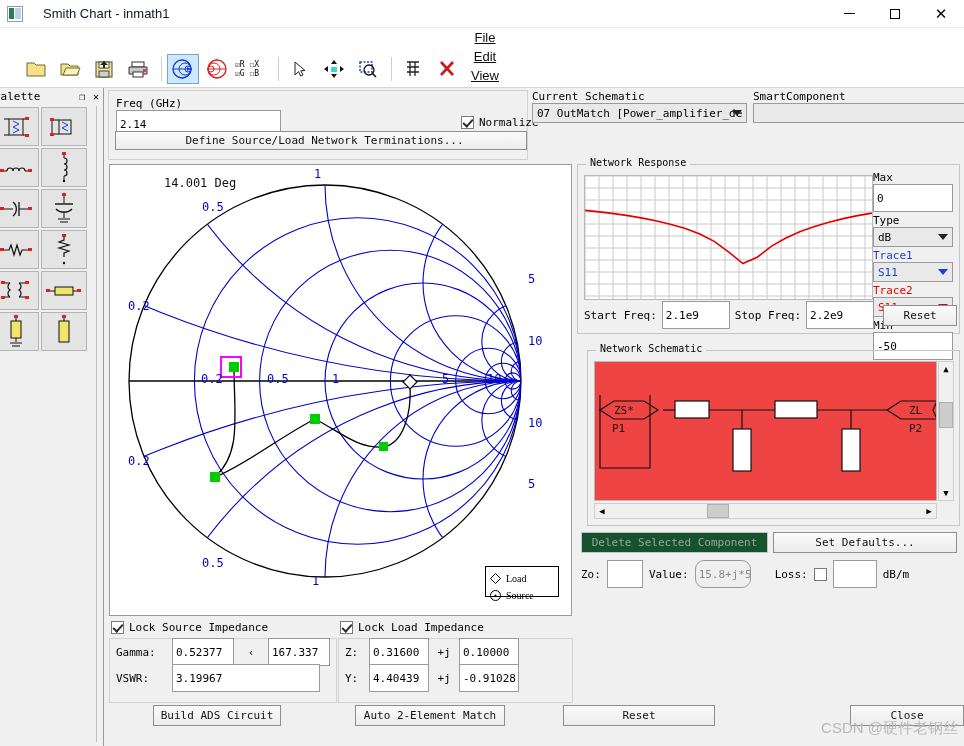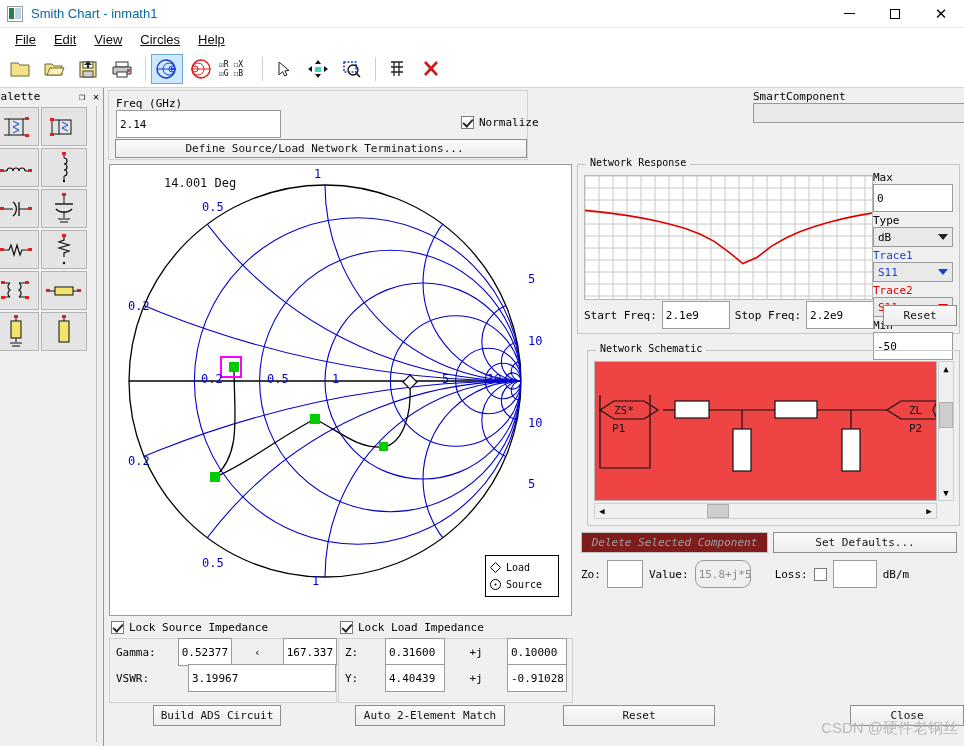--- a/index.html
+++ b/index.html
@@ -12,34 +12,34 @@
     color: #000;
     overflow: hidden;
     position: relative;
   }
 
   
   .titlebar { height: 28px; background:#ffffff; display:flex; align-items:center; border-bottom:1px solid #e8e8e8;}
   .tb-icon { width:16px; height:16px; margin:0 8px 0 7px; background:#fff; border:1px solid #9a9a9a; position:relative;}
   .tb-icon::before{content:"";position:absolute;left:1px;top:1px;width:5px;height:11px;background:#2a7d4f;}
   .tb-icon::after{content:"";position:absolute;left:7px;top:1px;width:6px;height:11px;background:#b9d4e8;}
-  .tb-title { font-family:"Liberation Sans", sans-serif; font-size:13px; color:#0369a1; }
+  .tb-title { font-family:"Liberation Sans", sans-serif; font-size:13px; color:#0f172a;margin-left:12px; }
   .tb-spacer { flex:1; }
   .winbtn { width:46px; height:28px; display:flex; align-items:center; justify-content:center; font-family:"Liberation Sans",sans-serif; font-size:13px;}
   .glyph-min{width:11px;height:1px;background:#000;display:block;}
   .glyph-max{width:10px;height:10px;border:1px solid #000;display:block;}
   .glyph-close{font-size:15px;line-height:15px;font-family:"Liberation Sans",sans-serif;}
 
   
-  .menubar { height:22px; background:#fff; display:flex; align-items:center; padding-left:6px; }
+  .menubar { height:22px; background:#fff; display:flex; align-items:center; padding-left:6px;flex-direction:column; }
   .menuitem { font-family:"Liberation Sans", sans-serif; font-size:13px; padding:2px 9px; color:#0e0e0e; }
   .menuitem u { text-decoration: underline; }
 
   
-  .toolbar { height:38px; background:#fff; display:flex; align-items:center; padding-left:4px; border-bottom:1px solid #d6d6d6;}
+  .toolbar { height:38px; background:#fff; display:flex; align-items:center; padding-left:20px; border-bottom:1px solid #d6d6d6;}
   .tbtn { width:32px; height:30px; display:flex; align-items:center; justify-content:center; margin-right:2px; border:1px solid transparent;}
   .tbtn.active { background:#cde8ff; border:1px solid #6fa8d4; }
   .tsep { width:1px; height:24px; background:#cfcfcf; margin:0 5px;}
   .rxgb { font-family:"DejaVu Sans Mono", monospace; font-size:8px; line-height:9px; width:38px; }
   .rxgb div { white-space:nowrap; }
 
   
   .workarea { position:absolute; left:0; top:88px; right:0; bottom:0; background:#f0f0f0; }
 
   
@@ -51,49 +51,49 @@
   .pal-cell { width:46px; height:39px; margin:1px; background:#e4e4e4; border:1px solid #b4b4b4; display:flex;align-items:center;justify-content:center;}
   .pal-rail { position:absolute; left:96px; top:18px; bottom:4px; width:6px; border-left:1px solid #c0c0c0;}
 
   
   .main { position:absolute; left:105px; top:0; right:0; bottom:0; }
 
   .lblsm { font-size:11px; }
   .field { border:1px solid #9a9a9a; background:#fff; height:28px; padding:1px 3px; font-family:"DejaVu Sans Mono",monospace; font-size:11px; display:flex; align-items:center;}
   .field.gray { background:#efefef; color:#8a8a8a;border-radius:9px; }
   .btn { border:1px solid #8e8e8e; background:linear-gradient(#fbfbfb,#ececec); font-family:"DejaVu Sans Mono",monospace; font-size:11px; display:flex;align-items:center;justify-content:center; color:#111;}
-  .btn.disabled{color:#a0a0a0;background:#7f1d1d;border-color:#c3c3c3;font-style:italic;}
+  .btn.disabled{color:#a0a0a0;background:#14532d;border-color:#c3c3c3;}
   .combo { border:1px solid #9a9a9a; background:#e9e9e9; height:20px; display:flex; align-items:center; padding-left:4px; font-size:11px; position:relative; overflow:hidden; white-space:nowrap;}
   .combo .arw { position:absolute; right:4px; width:0;height:0;border-left:5px solid transparent;border-right:5px solid transparent;border-top:6px solid #222;}
   .cbx { width:13px;height:13px;border:1px solid #7a7a7a;background:#fff;display:inline-flex;align-items:center;justify-content:center;position:relative;}
   .cbx.checked::after{content:"";position:absolute;left:3px;top:0px;width:4px;height:8px;border:solid #2a2a2a;border-width:0 2px 2px 0;transform:rotate(42deg);}
   .grp { border:1px solid #c6c6c6; position:absolute; }
   .grp > .cap { position:absolute; top:-8px; left:8px; background:#f0f0f0; padding:0 4px; font-size:10px;}
 
   
   #freqBox { position:absolute; left:7px; top:6px; width:165px;}
   #z0Box { position:absolute; left:182px; top:6px; width:165px;}
   #normBox { position:absolute; left:352px; top:25px; display:flex; align-items:center; gap:5px;}
-  #defineBtn { position:absolute; left:6px; top:48px; width:412px; height:19px;padding-left:7px;}
+  #defineBtn { position:absolute; left:6px; top:40px; width:412px; height:19px;padding-left:7px;}
   #topPanel{position:absolute;left:3px;top:2px;width:420px;height:70px;border:1px solid #d2d2d2;background:#f0f0f0;}
 
   #schemBox{position:absolute;left:427px;top:2px;width:215px;}
   #smartBox{position:absolute;left:648px;top:2px;width:310px;}
 
   
   #smithWrap { position:absolute; left:4px; top:76px; width:463px; height:452px; background:#fff; border:1px solid #9a9a9a; }
-  #legendBox { position:absolute; right:12px; bottom:18px; width:74px; height:42px; border:1px solid #000; background:#fff; font-size:10px; padding:3px 4px;}
+  #legendBox { position:absolute; right:12px; bottom:18px; width:74px; height:31px; border:1px solid #000; background:#fff; font-size:10px; padding:3px 4px;font-family:Liberation Serif, serif;}
   .leg-row{display:flex;align-items:center;gap:5px;height:17px;}
 
   
   #lockSrcChk{position:absolute;left:6px;top:533px;display:flex;align-items:center;gap:5px;}
   #lockLdChk{position:absolute;left:235px;top:533px;display:flex;align-items:center;gap:5px;}
   #srcGrp{position:absolute;left:4px;top:550px;width:228px;height:65px;border:1px solid #d2d2d2;}
   #ldGrp{position:absolute;left:233px;top:550px;width:235px;height:65px;border:1px solid #d2d2d2;}
-  .frow{display:flex;align-items:center;height:26px;padding-left:6px;gap:22px;}
+  .frow{display:flex;align-items:center;height:26px;padding-left:6px;gap:6px;}
 
   
   #respGrp{position:absolute;left:472px;top:76px;width:385px+0;right:4px;height:170px;}
   #respPlot{position:absolute;left:6px;top:10px;width:289px;height:125px;background:#fff;border:1px solid #b8b8b8;}
   #respSide{position:absolute;right:6px;top:4px;width:80px;}
   .sideLbl{font-size:11px;margin-top:2px;}
   #schemGrp{position:absolute;left:472px;top:262px;right:4px;height:176px;margin-left:10px;}
   #schemCanvas{position:absolute;left:6px;top:10px;right:22px;bottom:24px;background:#ef4444;border:1px solid #b8b8b8;overflow:hidden;}
   .scroll-v{position:absolute;right:5px;top:10px;bottom:24px;width:16px;background:#f0f0f0;border:1px solid #cfcfcf;}
   .scroll-h{position:absolute;left:6px;right:22px;bottom:6px;height:16px;background:#f0f0f0;border:1px solid #cfcfcf;}
@@ -347,20 +347,27 @@
         <div class="lblsm">Freq (GHz)</div>
         <div class="field">2.14</div>
       </div>
       <div id="normBox">
         <span class="cbx checked"></span>
         <span class="lblsm">Normalize</span>
       </div>
       <div class="btn" id="defineBtn">Define Source/Load Network Terminations...</div>
     </div>
 
+    <div id="schemBox">
+      <div class="lblsm">Current Schematic</div>
+      <div class="combo">
+        <span>07 OutMatch [Power_amplifier_de</span>
+        <span class="arw"></span>
+      </div>
+    </div>
 
     <div id="smartBox">
       <div class="lblsm">SmartComponent</div>
       <div class="combo">
         <span></span>
 
       </div>
     </div>
 
     <div id="smithWrap">

